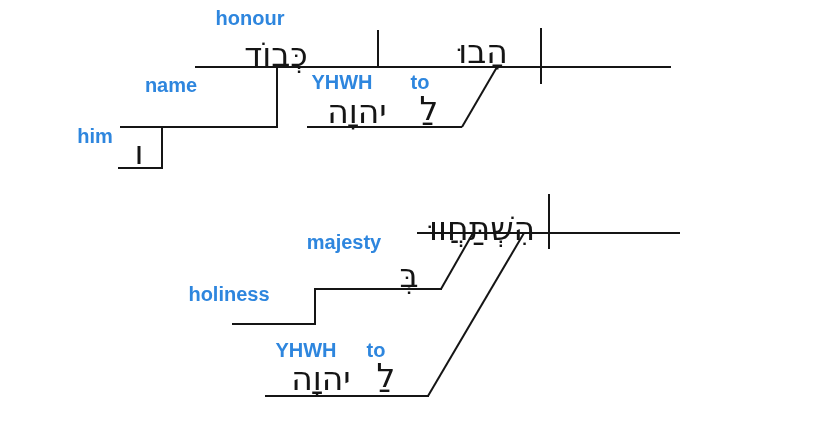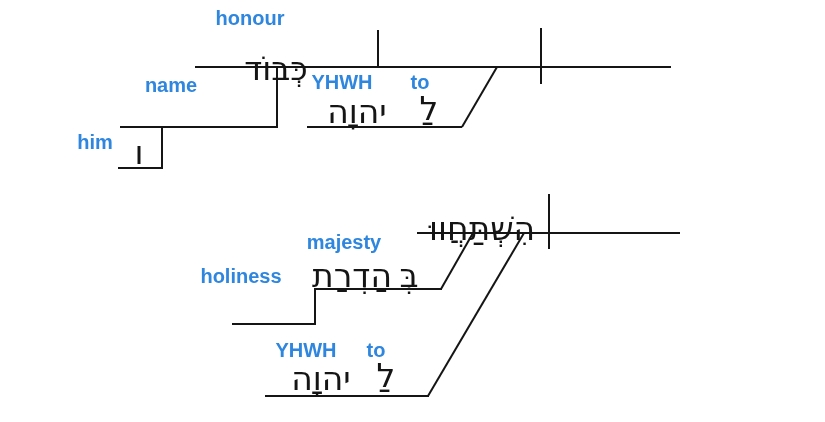--- a/index.html
+++ b/index.html
@@ -64,31 +64,31 @@
     <line class="ln" x1="315" y1="288" x2="315" y2="325"></line>
     <line class="ln" x1="232" y1="324" x2="316" y2="324"></line>
     <line class="ln" x1="524" y1="233" x2="428" y2="396"></line>
     <line class="ln" x1="265" y1="396" x2="429" y2="396"></line>
   </svg>
 
   <div class="lbl en" style="left:250px; top:18px;">honour</div>
   <div class="lbl en" style="left:171px; top:85px;">name</div>
   <div class="lbl en" style="left:342px; top:82px;">YHWH</div>
   <div class="lbl en" style="left:420px; top:82px;">to</div>
-  <div class="lbl en" style="left:95px;  top:142px;text-align:center;">him</div>
+  <div class="lbl en" style="left:95px;  top:136px;text-align:center;">him</div>
 
-  <div class="lbl he" style="left:276px; top:68px;">כְּבוֹד</div>
+  <div class="lbl he" style="left:276px; top:54px;">כְּבוֹד</div>
+  <div class="lbl he" style="left:483px; top:51px;">הָבוּ</div>
   <div class="lbl he" style="left:139px; top:152px;">ו</div>
   <div class="lbl he" style="left:357px; top:111px;">יהוָה</div>
   <div class="lbl he" style="left:429px; top:108px;">לַ</div>
 
   <div class="lbl en" style="left:344px; top:242px;">majesty</div>
-  <div class="lbl en" style="left:229px; top:276px;margin-left:12px;">holiness</div>
+  <div class="lbl en" style="left:229px; top:294px;">holiness</div>
   <div class="lbl en" style="left:306px; top:350px;">YHWH</div>
   <div class="lbl en" style="left:376px; top:350px;">to</div>
 
   <div class="lbl he" style="left:482px; top:228px;">הִשְׁתַּחֲווּ</div>
   <div class="lbl he" style="left:409px; top:275px;">בְּ</div>
-  <div class="lbl he" style="left:352px; top:275px;">הַדְרַת</div>
   <div class="lbl he" style="left:321px; top:378px;">יהוָה</div>
   <div class="lbl he" style="left:386px; top:375px;">לַ</div>
 
 </div>
 
 </body></html>

